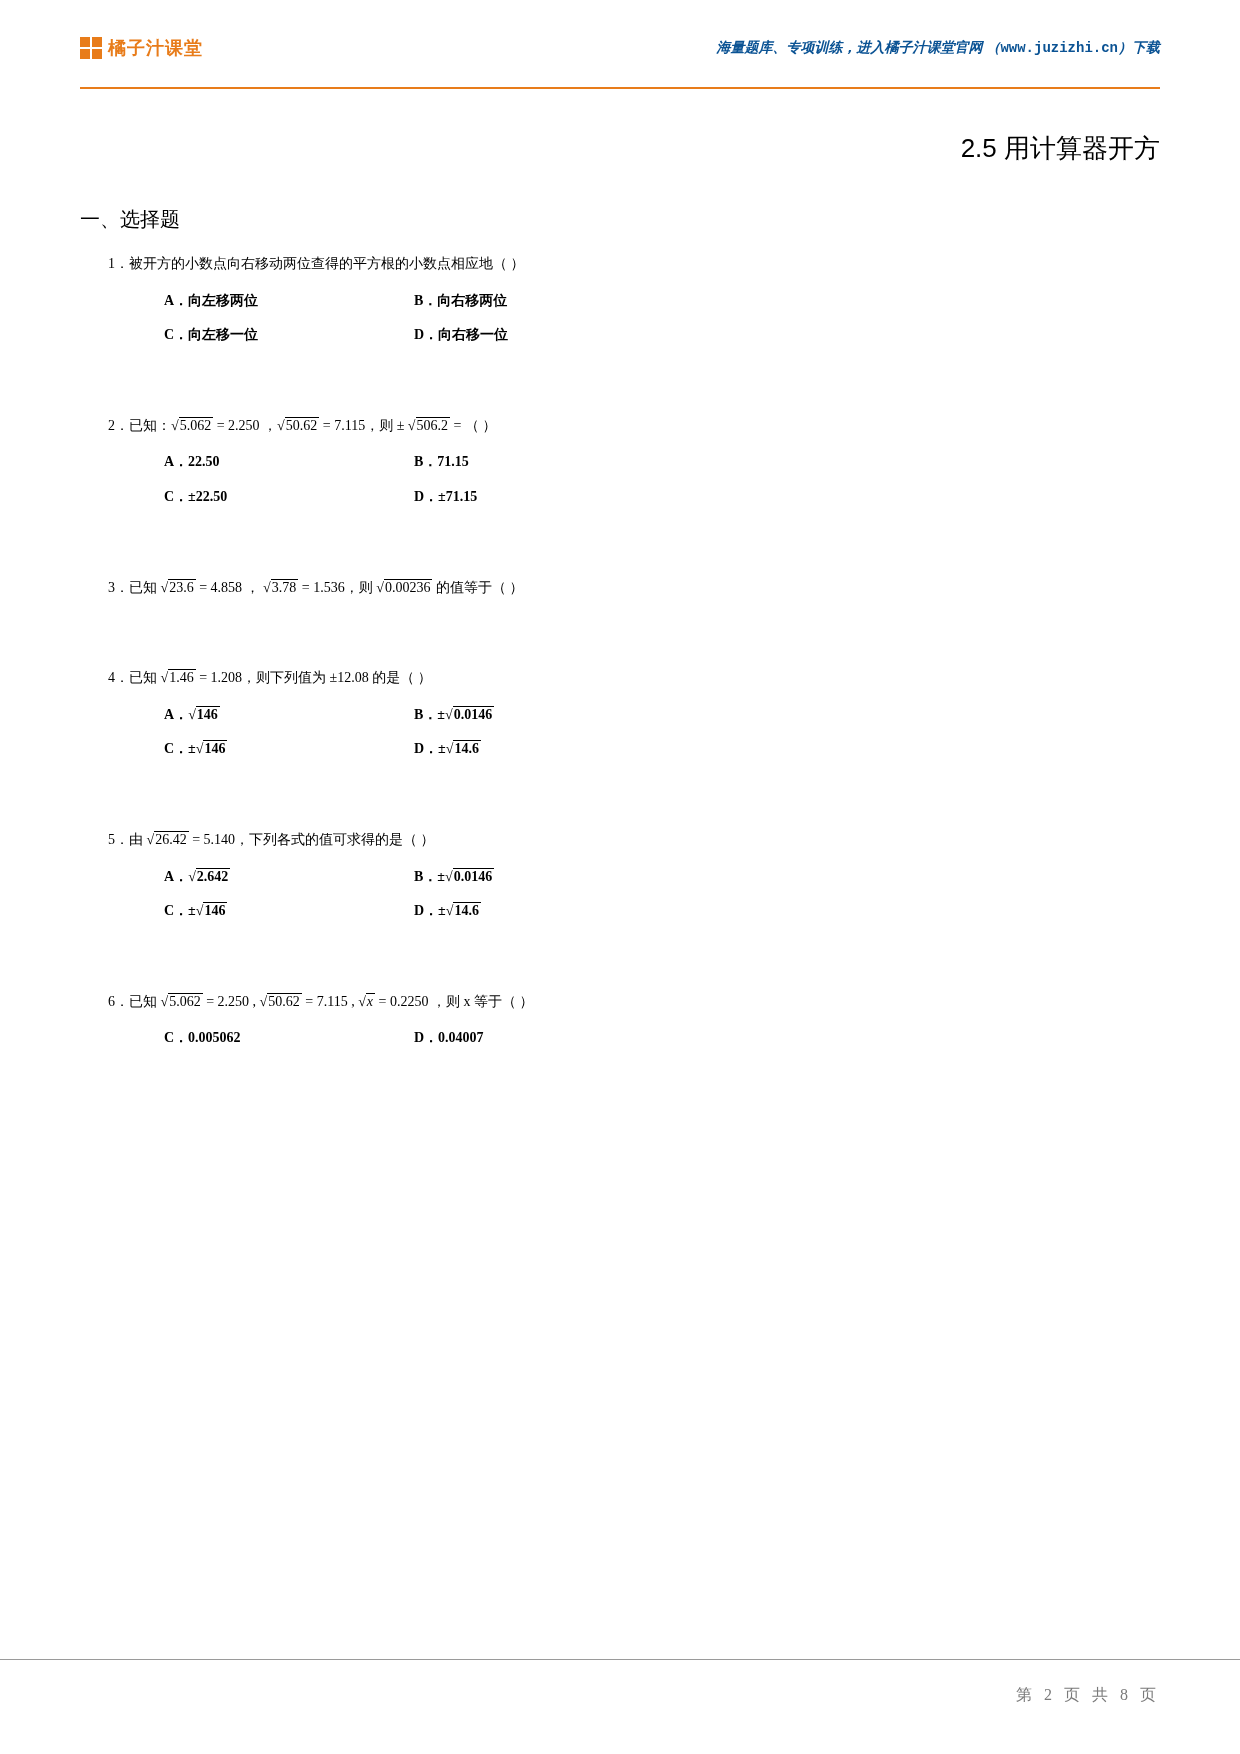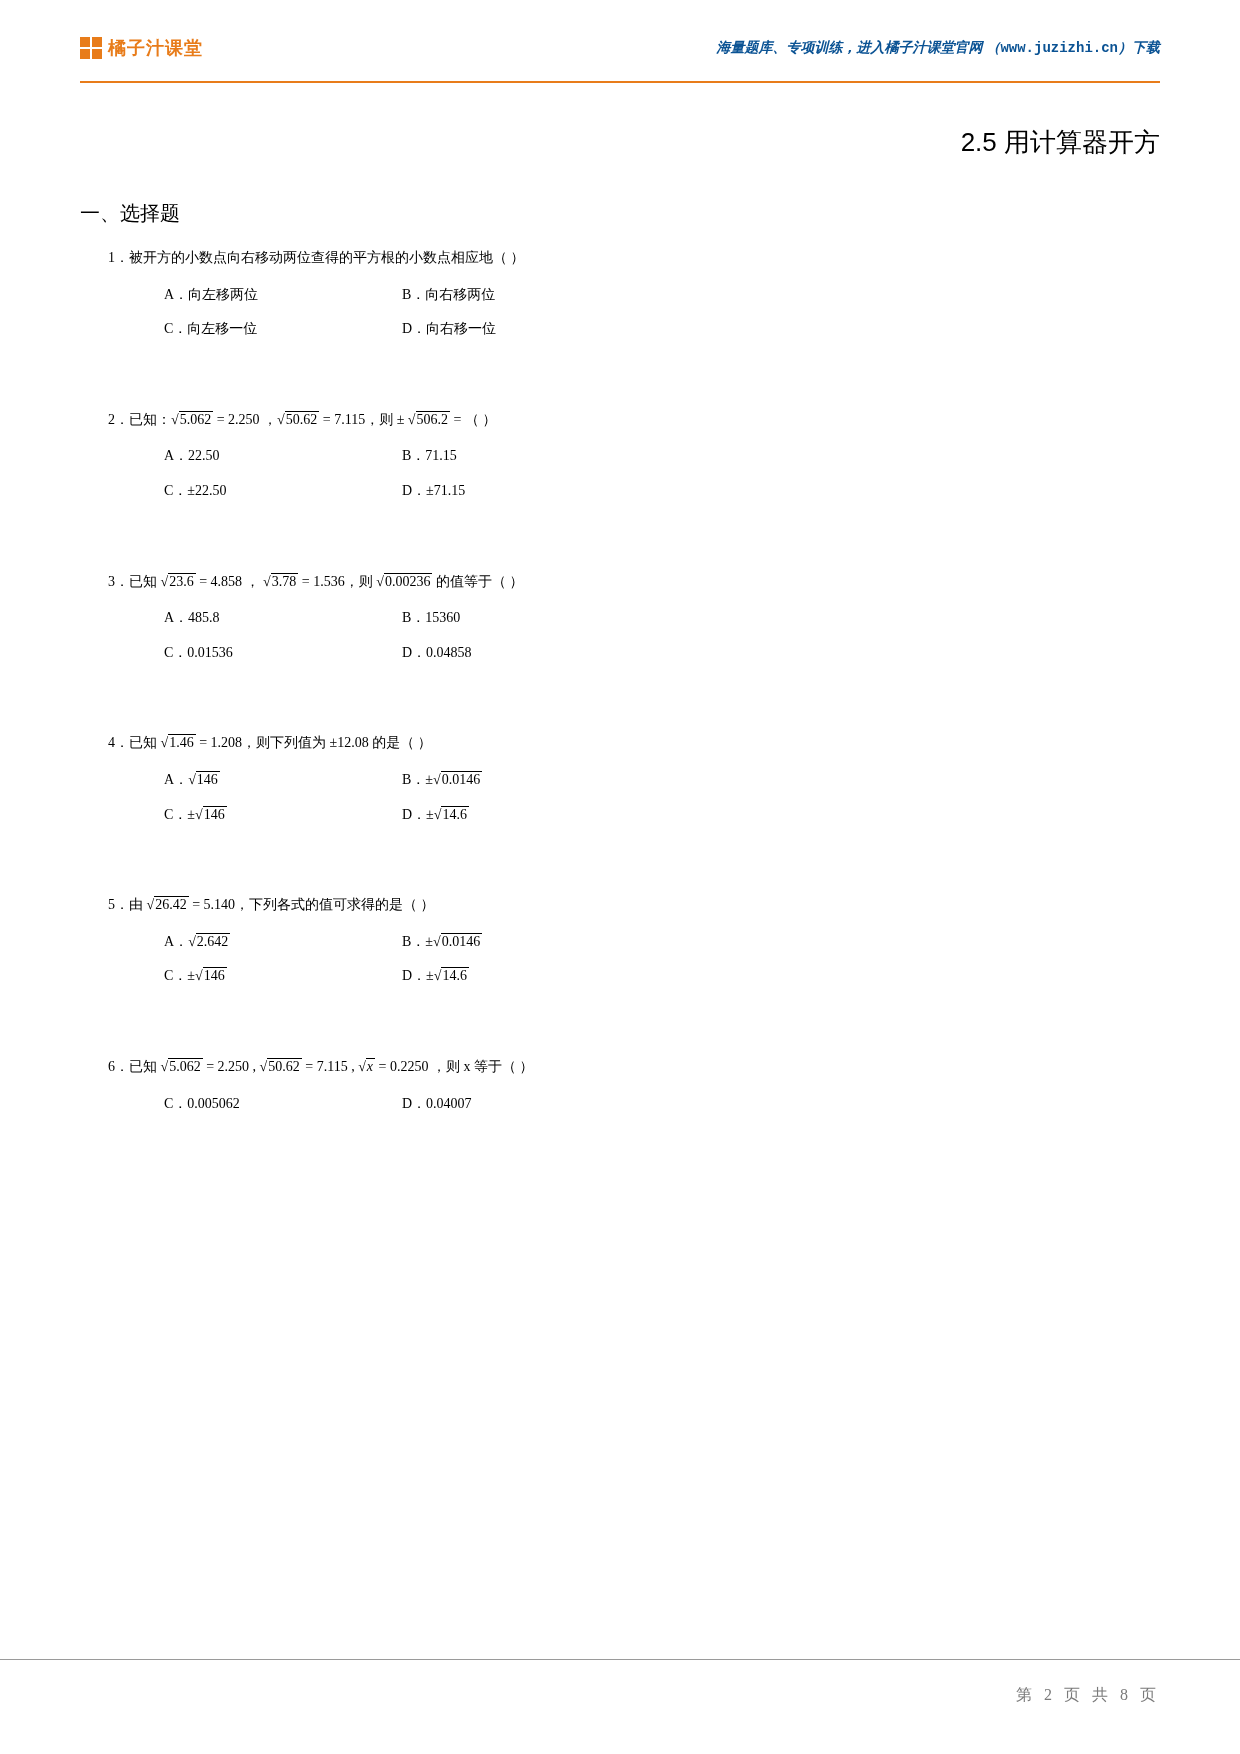--- a/index.html
+++ b/index.html
@@ -24,21 +24,21 @@
       height: var(--page-height);
       position: relative;
       box-sizing: border-box;
       padding: 30px var(--content-right) 60px var(--content-left);
     }
     
     .hdr {
       display: flex;
       align-items: center;
       justify-content: space-between;
-      padding-bottom: 15px;
+      padding-bottom: 21px;
       border-bottom: 2px solid var(--accent-color);
       height: 36px;
     }
     .brand {
       display: flex;
       align-items: center;
       gap: 6px;
     }
     .brand-logo {
       display: inline-block;
@@ -92,22 +92,23 @@
       margin: 0 0 64px 28px;
       font-size: 14px;
       line-height: 1.9;
     }
     .q-stem { margin-bottom: 10px; }
     .opts {
       margin-left: 56px;
     }
     .opt-row {
       display: flex;
-      gap: 38px;
+      gap: 50px;
       margin-bottom: 8px;
+      font-weight: bold;
     }
     .opt-row .opt {
       min-width: 200px;
       white-space: nowrap;
     }
 
     
     .sqrt {
       white-space: nowrap;
     }
@@ -183,30 +184,20 @@
             <div class="opt">B．71.15</div>
           </div>
           <div class="opt-row">
             <div class="opt">C．±22.50</div>
             <div class="opt">D．±71.15</div>
           </div>
         </div>
       </div>
       <div class="question">
         <div class="q-stem"><span>3．</span>已知 <span class="sqrt"><span class="rad">√</span><span class="vinculum">23.6</span></span> = 4.858 ， <span class="sqrt"><span class="rad">√</span><span class="vinculum">3.78</span></span> = 1.536，则 <span class="sqrt"><span class="rad">√</span><span class="vinculum">0.00236</span></span> 的值等于（    ）</div>
-        <div class="opts">
-          <div class="opt-row">
-            <div class="opt">A．485.8</div>
-            <div class="opt">B．15360</div>
-          </div>
-          <div class="opt-row">
-            <div class="opt">C．0.01536</div>
-            <div class="opt">D．0.04858</div>
-          </div>
-        </div>
       </div>
       <div class="question">
         <div class="q-stem"><span>4．</span>已知 <span class="sqrt"><span class="rad">√</span><span class="vinculum">1.46</span></span> = 1.208，则下列值为 ±12.08 的是（    ）</div>
         <div class="opts">
           <div class="opt-row">
             <div class="opt">A．<span class="sqrt"><span class="rad">√</span><span class="vinculum">146</span></span></div>
             <div class="opt">B．±<span class="sqrt"><span class="rad">√</span><span class="vinculum">0.0146</span></span></div>
           </div>
           <div class="opt-row">
             <div class="opt">C．±<span class="sqrt"><span class="rad">√</span><span class="vinculum">146</span></span></div>

